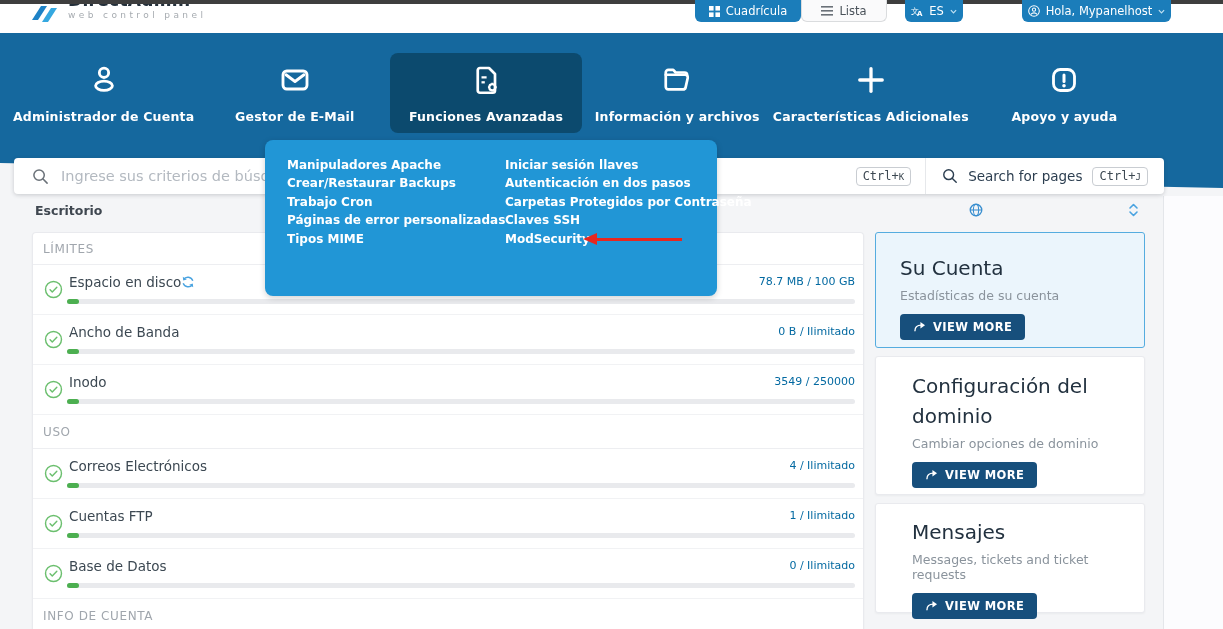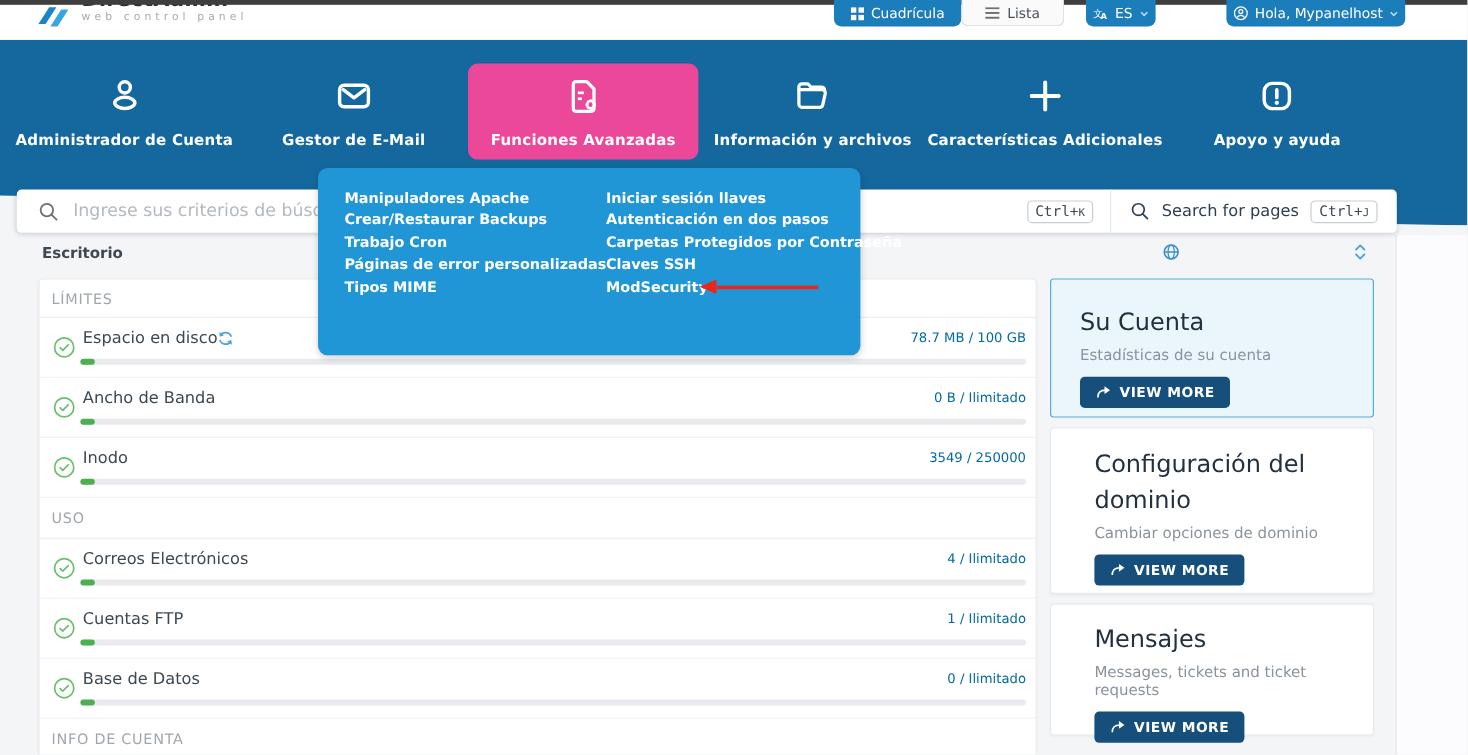--- a/index.html
+++ b/index.html
@@ -22,21 +22,21 @@
   .btn-list { left:801px; width:86px; background:#FAFAFB; color:#4A525A; border:1px solid #DADCDE; border-top:none; }
   .btn-es   { left:905px; width:58px; }
   .btn-user { left:982px; width:149px;margin-left:40px; }
 
   
   .navbar { position:absolute; left:0; top:33px; width:100%; height:155px; background:#15689E;
             clip-path:polygon(0 0, 100% 0, 100% 100%, 0 calc(100% - 25px)); z-index:5; }
   .nav-items { position:absolute; left:8px; top:0; width:1152px; height:120px; display:flex; align-items:center; }
   .nav-item { flex:1; height:80px; display:flex; flex-direction:column; align-items:center; justify-content:center;
               gap:11px; color:#fff; border-radius:8px; cursor:pointer; }
-  .nav-item.active { background:#ec4899; }
+  .nav-item.active { background:#0c4a6e; }
   .nav-label { font-size:12.5px; font-weight:600; letter-spacing:.2px; white-space:nowrap; }
 
   
   .dropdown { position:absolute; left:265px; top:140px; width:452px; height:156px; background:#2196D6;
               border-radius:8px; z-index:40; display:flex; padding:16px 0 0 22px; box-shadow:0 2px 6px rgba(0,0,0,.18); }
   .dd-col { display:flex; flex-direction:column; }
   .dd-col.left { width:218px; }
   .dd-item { color:#fff; font-size:12px; font-weight:700; line-height:18.4px; white-space:nowrap; cursor:pointer; }
 
   

